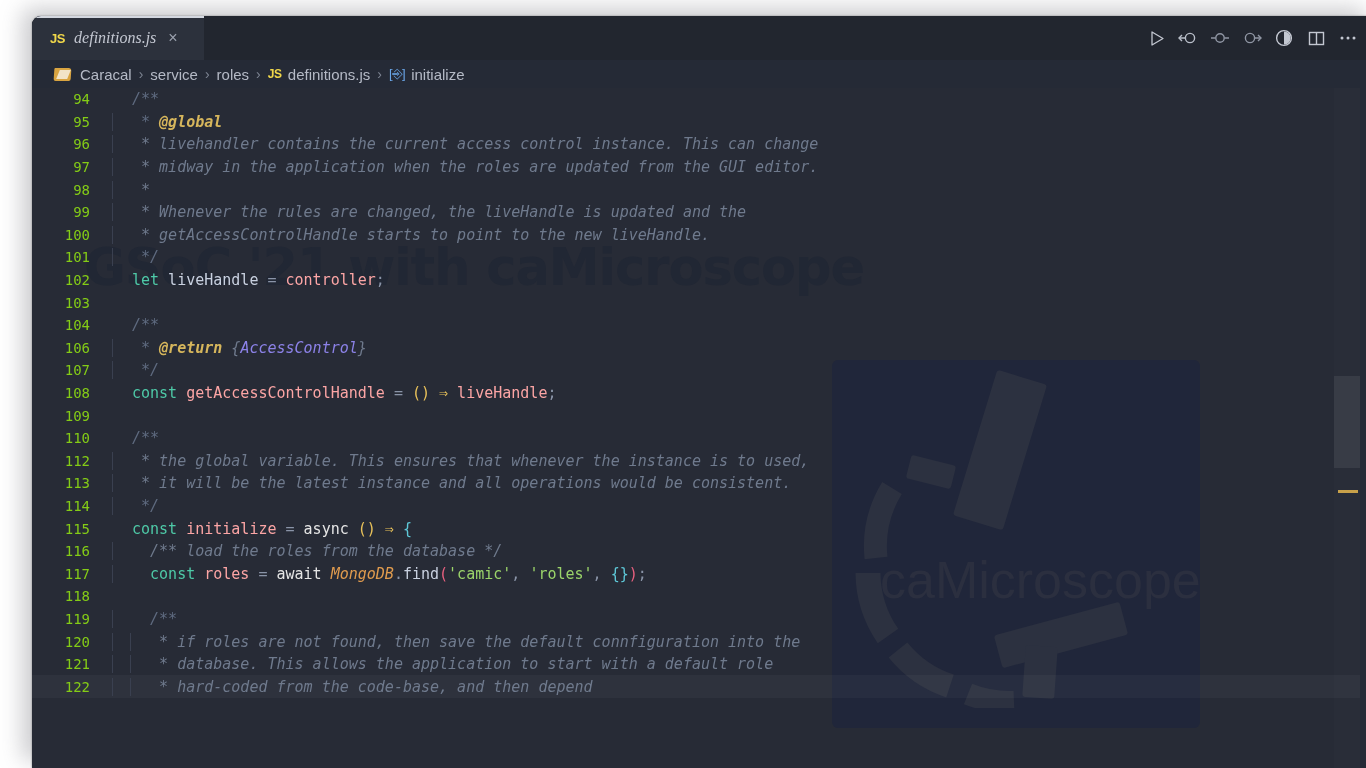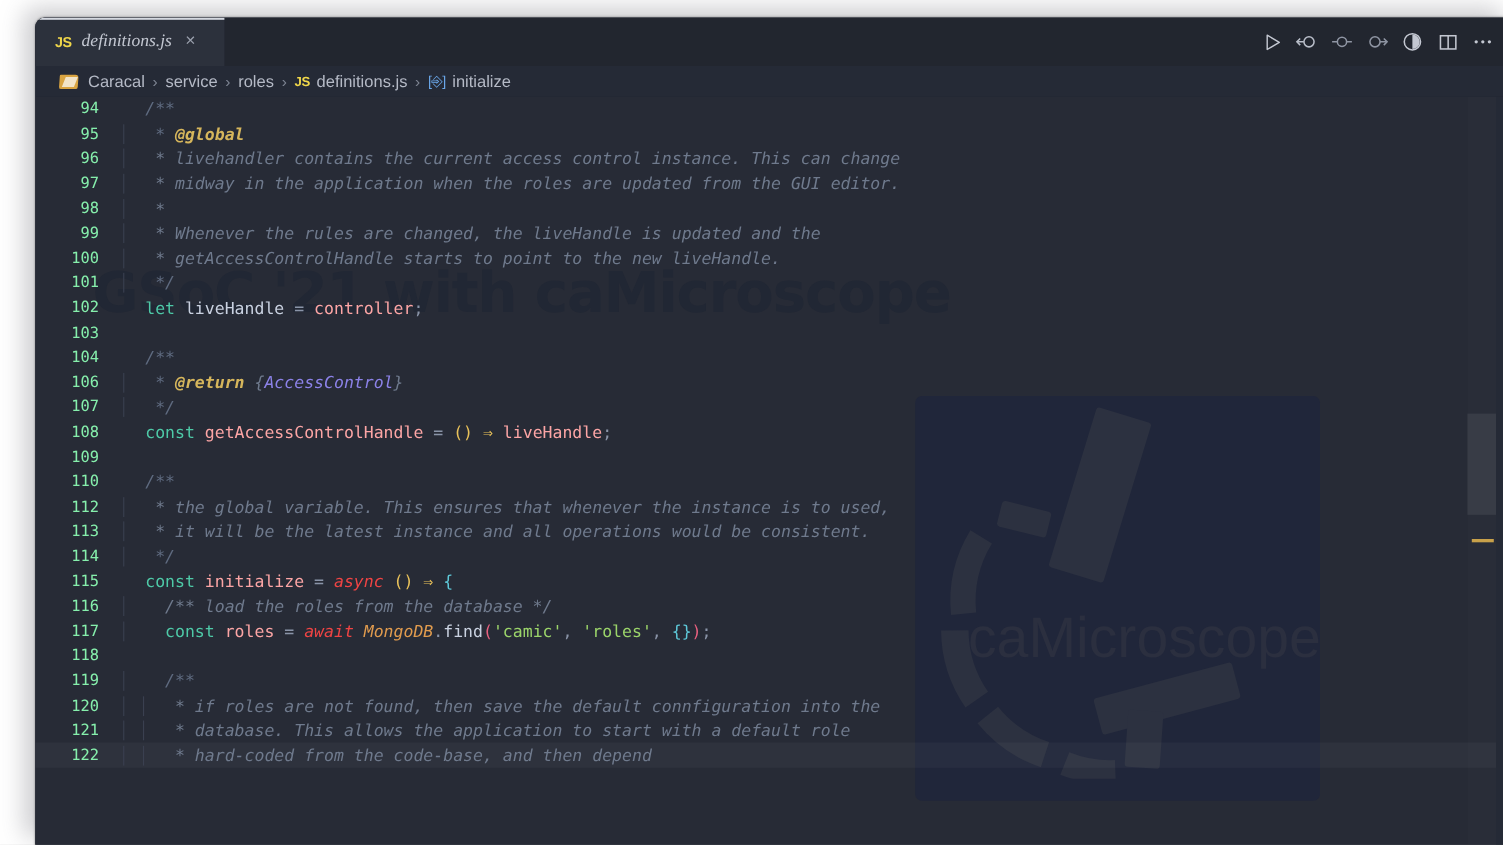--- a/index.html
+++ b/index.html
@@ -185,42 +185,42 @@
     display: flex;
     align-items: center;
     white-space: pre;
   }
   .row.hl { background: rgba(255,255,255,0.035); justify-content: center; }
   .ln {
     width: 58px;
     flex: none;
     text-align: right;
     padding-right: 18px;
-    color: #86efac;
+    color: #84cc16;
     font-size: 14px;
     user-select: none;
   }
   .code {
     flex: 1;
     padding-left: 24px;
     position: relative;
   }
   .ind {
     position: absolute;
     top: 0; bottom: 0;
     width: 1px;
     background: #3a4050;
   }
   
   .cm  { color: #5f6b80; font-style: italic; font-family: "DejaVu Sans Mono", monospace; }
   .cmd { color: #6f7a8d; font-style: italic; }
   .tag { color: #d6b65c; font-style: italic; font-weight: bold; }
   .typ { color: #8c82e8; font-style: italic; }
   .kw  { color: #4ec9a7; }
-  .kw2 { color: #ef4444; font-style: italic; }
+  .kw2 { color: #e5e5e5; }
   .var { color: #fca5a5; }
   .fn  { color: #c9d1e0; }
   .cls { color: #e09b4e; font-style: italic; }
   .op  { color: #8a94a8; }
   .arw { color: #e8c15a; }
   .par { color: #e8c15a; }
   .brc { color: #5ec8d8; }
   .brc2{ color: #e8607f; }
   .str { color: #9bd46a; }
   .pun { color: #8a94a8; }

